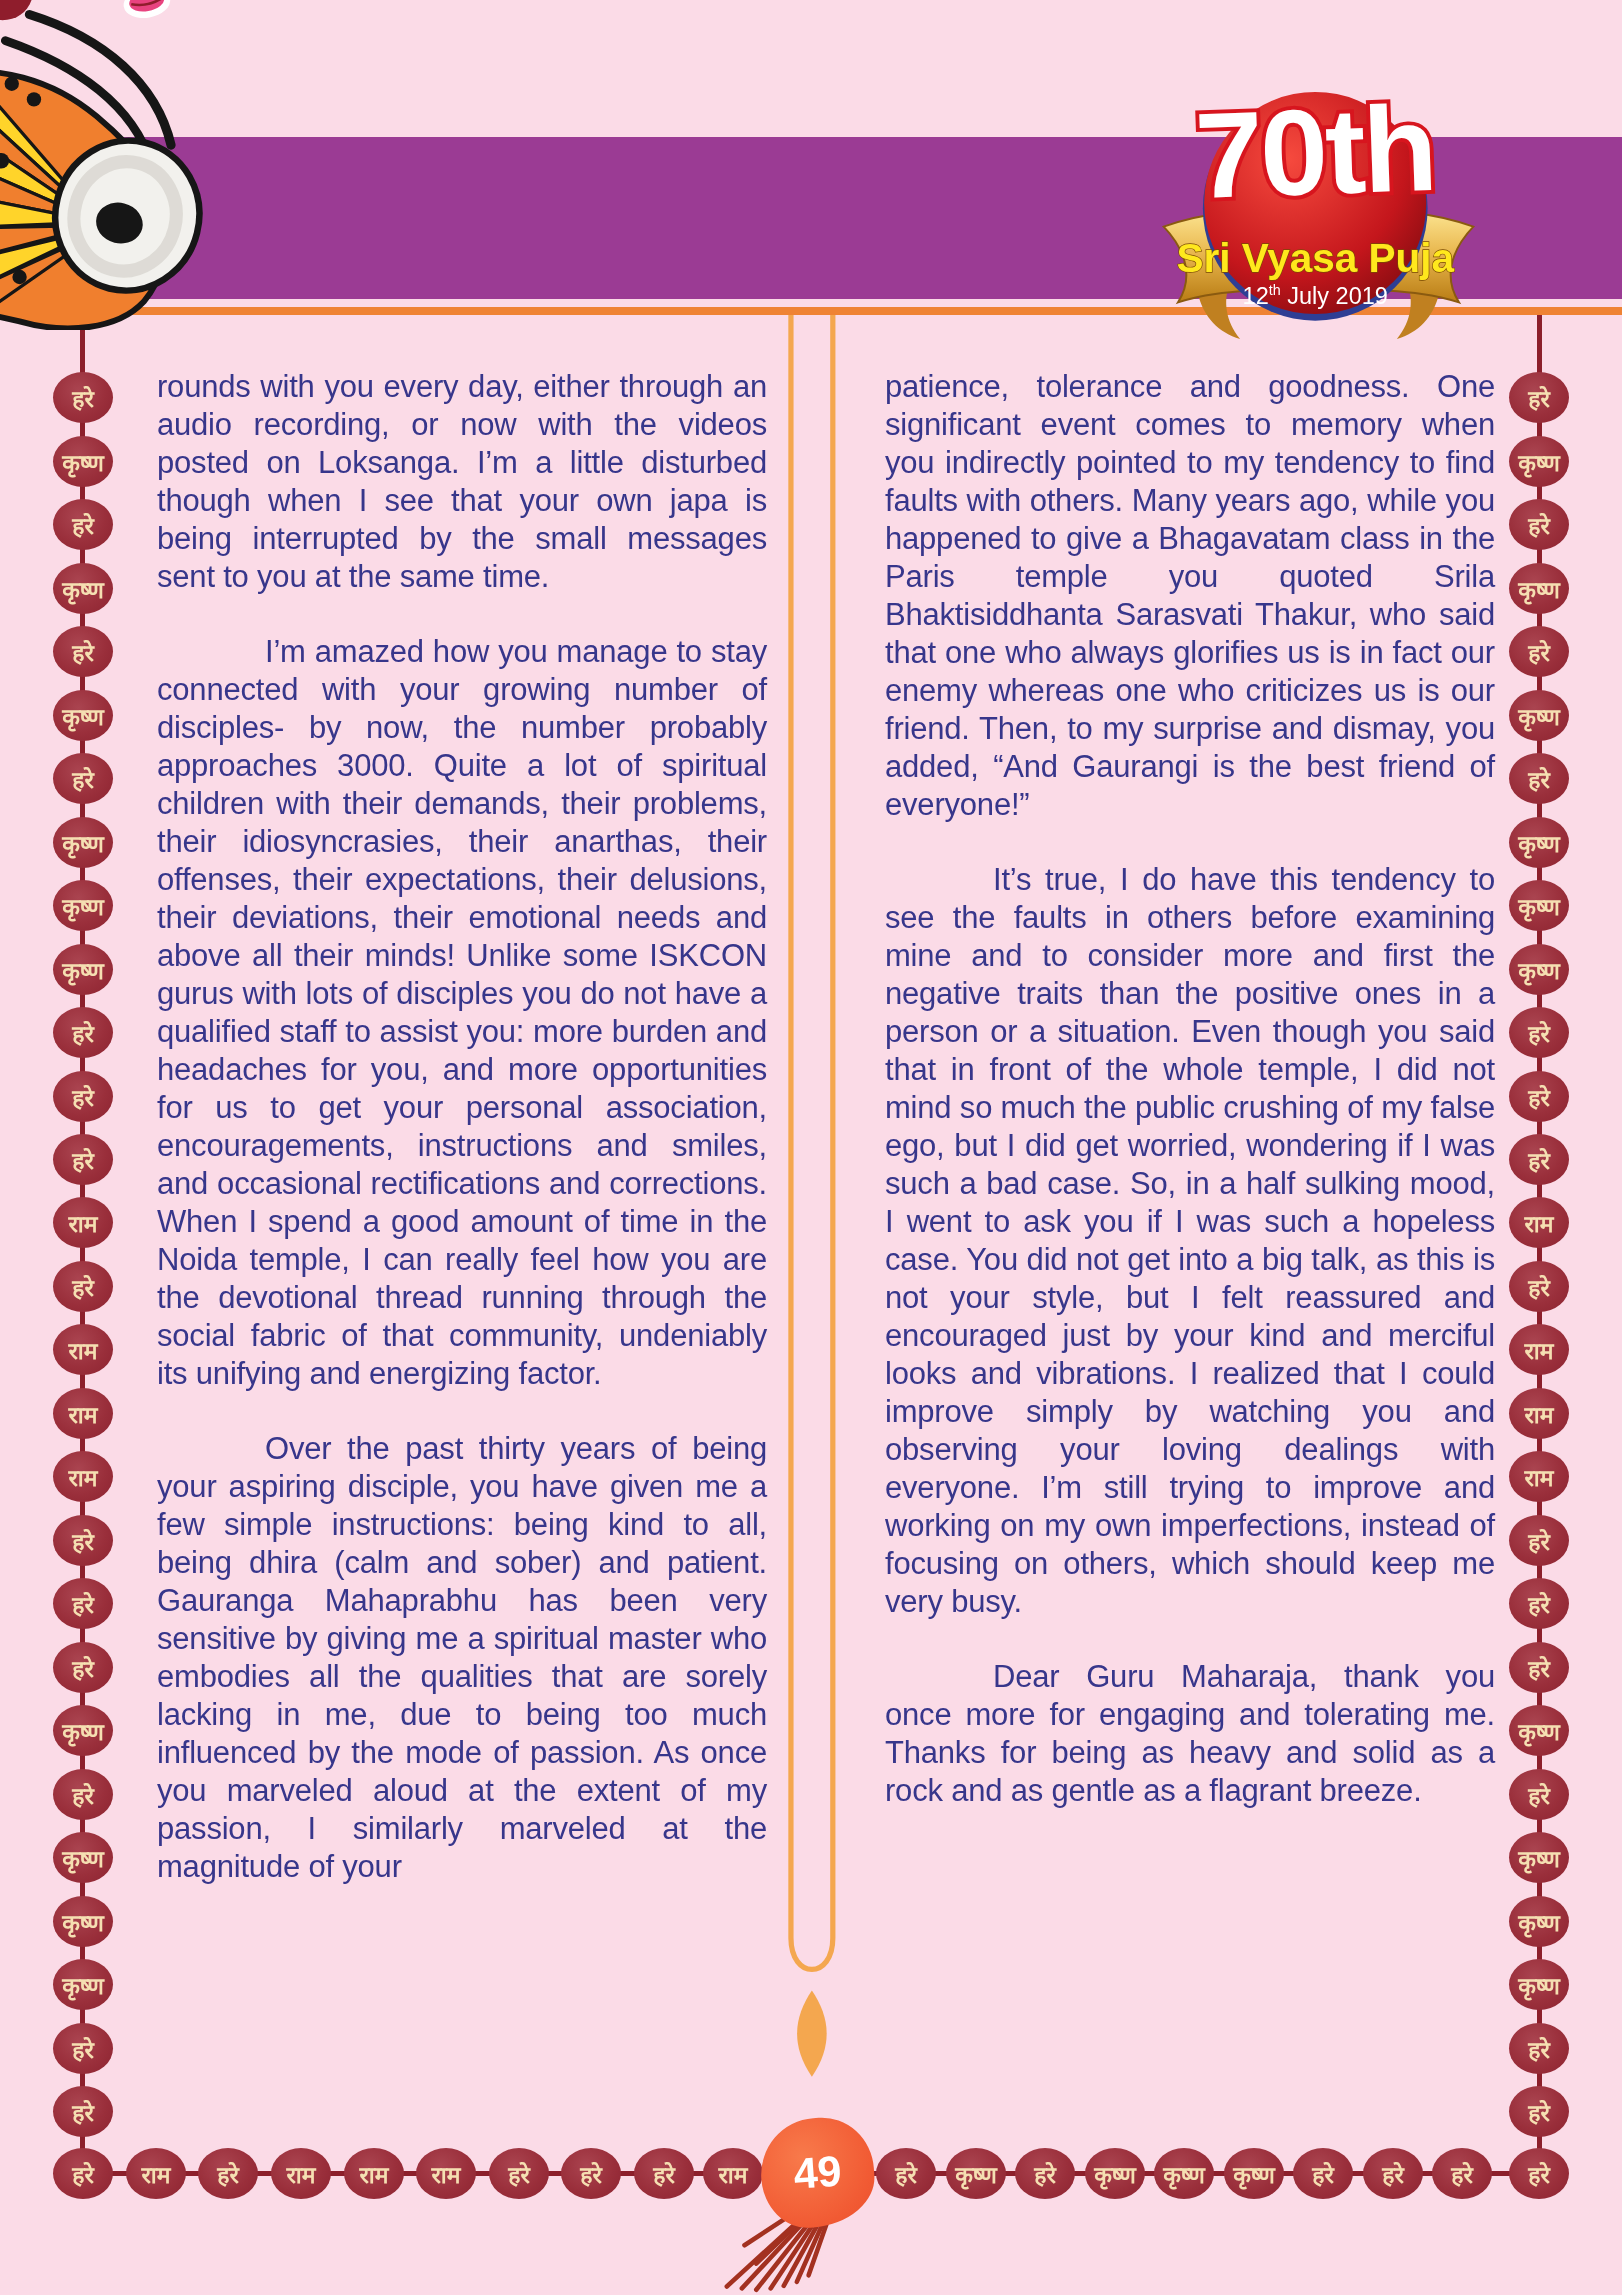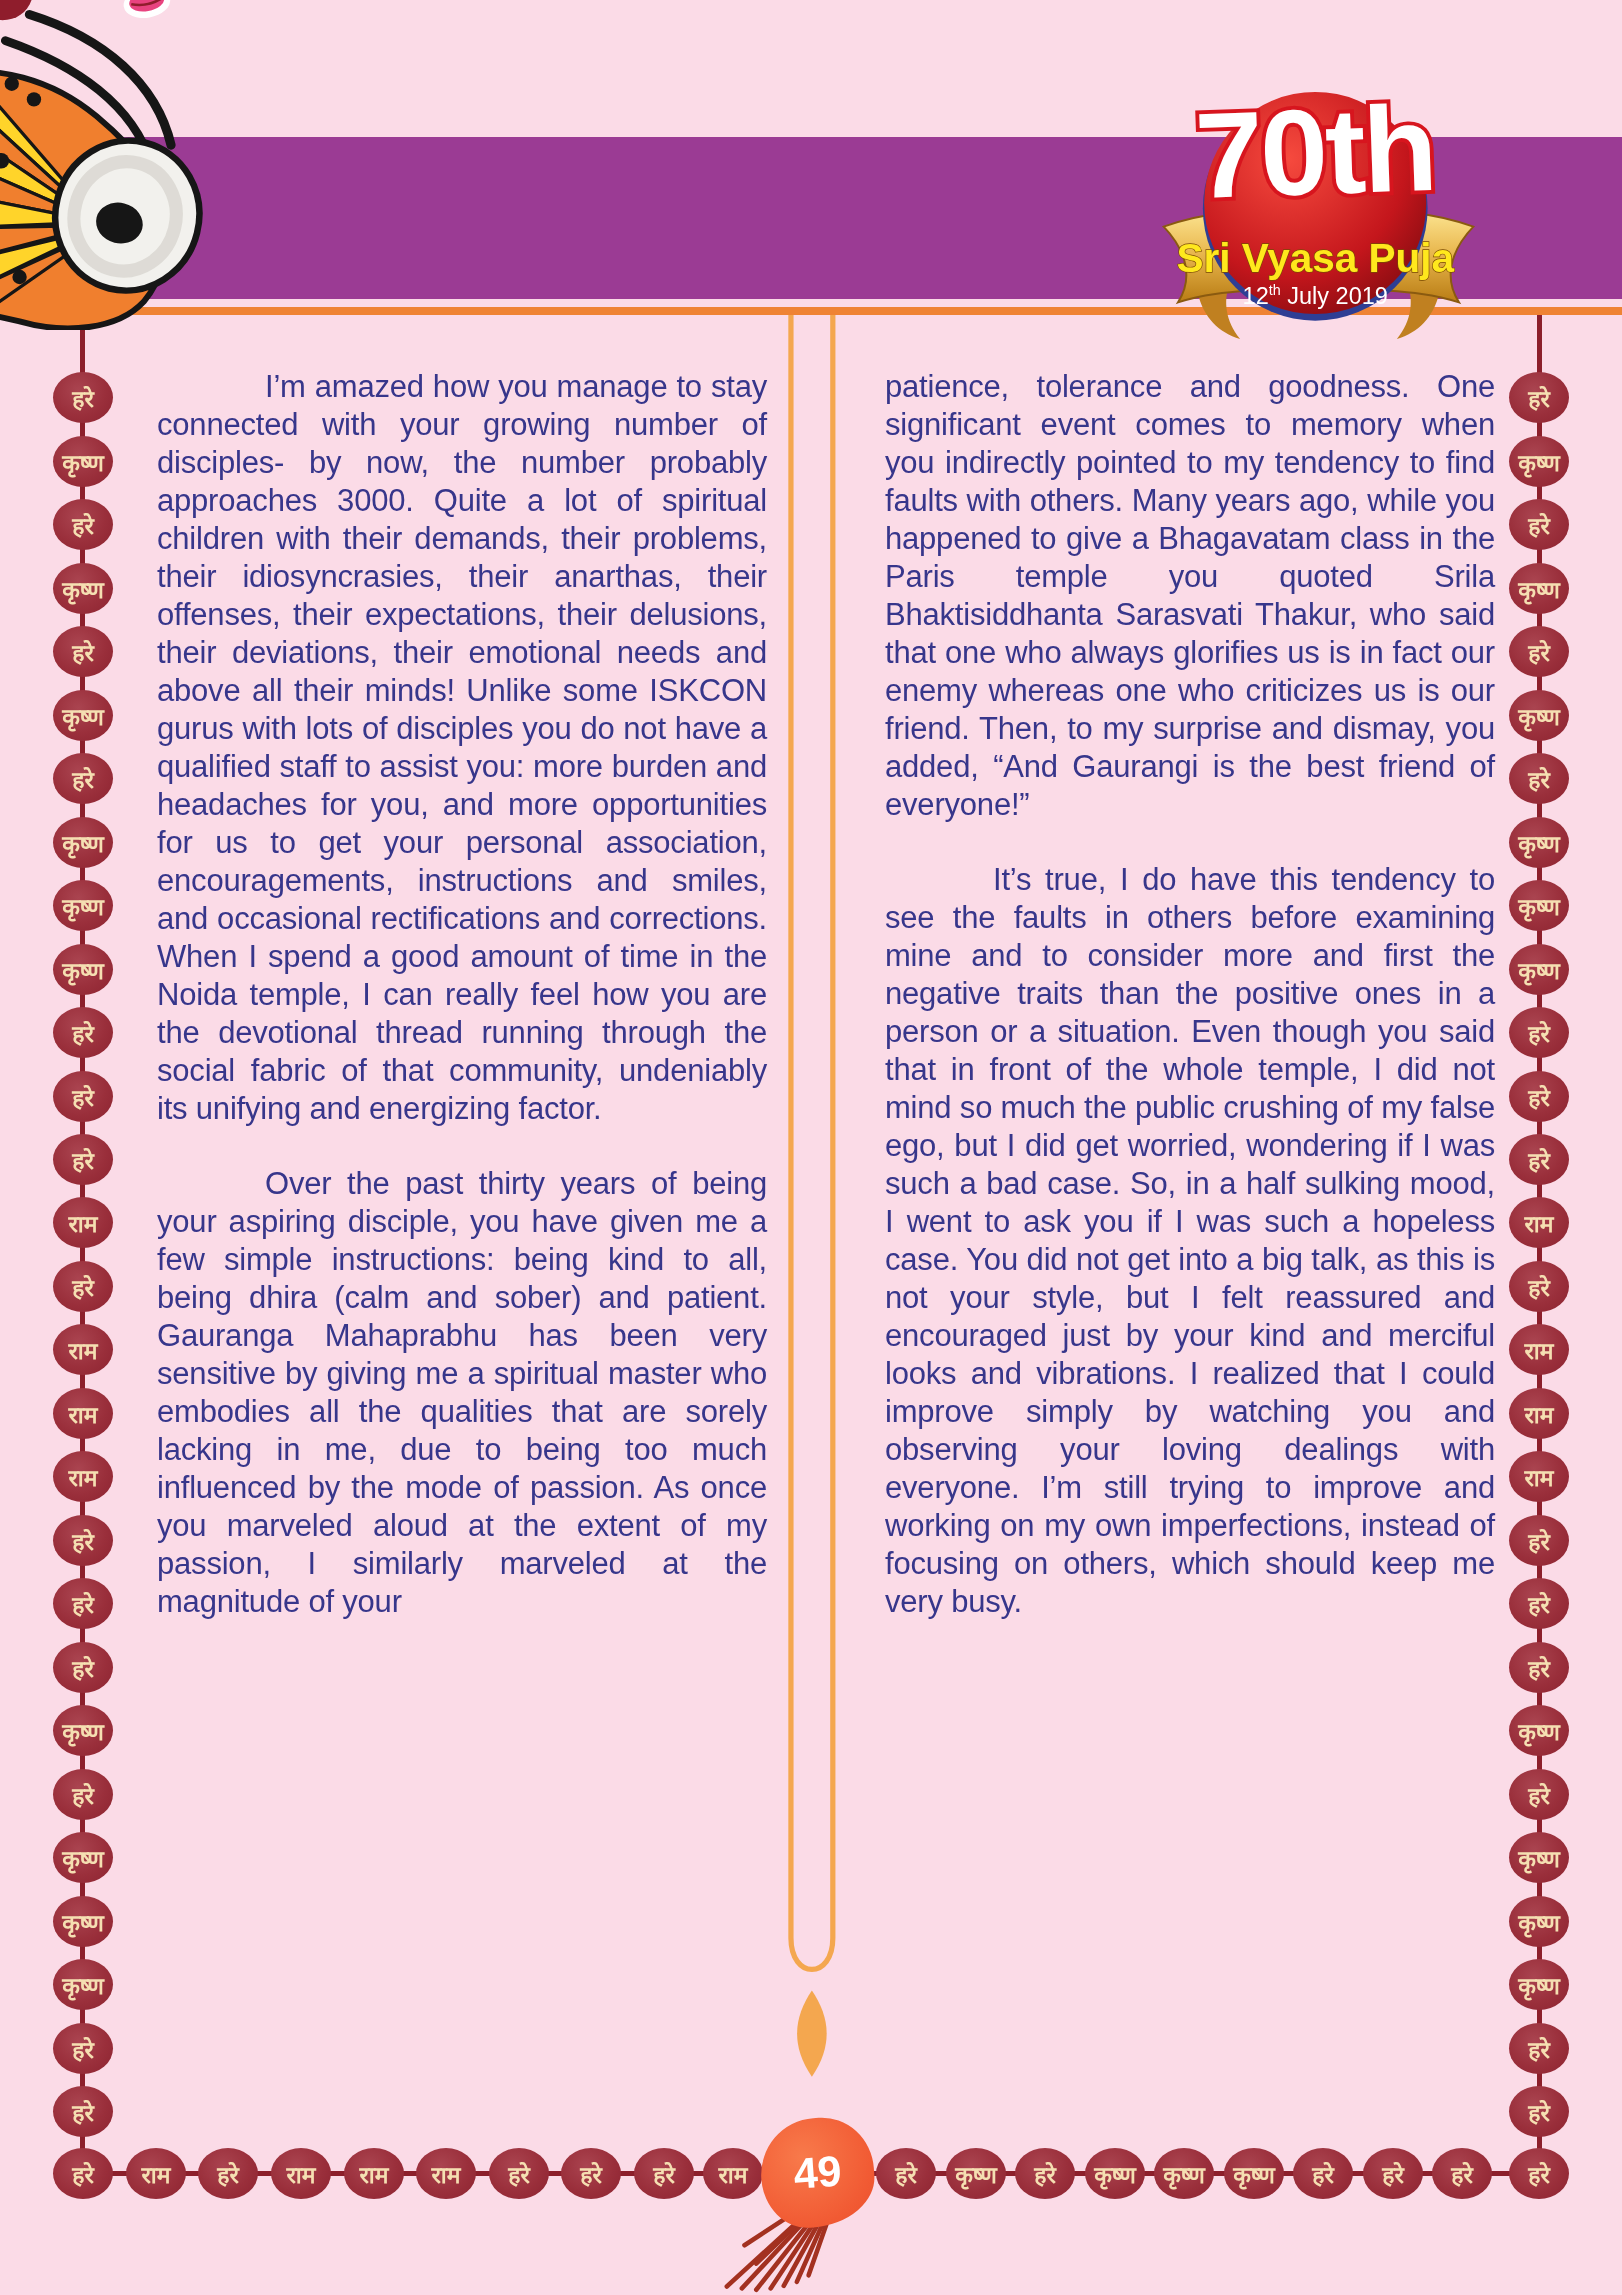--- a/index.html
+++ b/index.html
@@ -116,26 +116,28 @@
   <svg class="divider" viewBox="0 0 120 2700">
     <path d="M24,0 L24,2480 C24,2544 88,2544 88,2480 L88,0" fill="none" stroke="#f4a74f" stroke-width="8"></path>
     <path d="M56,2560 C30,2598 22,2642 56,2692 C90,2642 82,2598 56,2560 Z" fill="#f4a74f"></path>
   </svg>
 
   <div class="chain-line v" style="left:80px"></div>
   <div class="chain-line v" style="left:1537px"></div>
   <div class="chain-line h"></div>
 
   <div class="col" id="col-left" style="left:157px">
+      <p class="noindent">rounds with you every day, either through an audio recording, or now with the videos posted on Loksanga.  I’m a little disturbed though when I see that your own japa is being interrupted by the small messages sent to you at the same time.</p>
       <p>I’m amazed how you manage to stay connected with your growing number of disciples- by now, the number probably approaches 3000. Quite a lot of spiritual children with their demands, their problems, their idiosyncrasies, their anarthas, their offenses, their expectations, their delusions, their deviations, their emotional needs and above all their minds!  Unlike some ISKCON gurus with lots of disciples you do not have a qualified staff to assist you: more burden and headaches for you, and more opportunities for us to get your personal association, encouragements, instructions and smiles, and occasional rectifications and corrections.  When I spend a good amount of time in the Noida temple, I can really feel how you are the devotional thread running through the social fabric of that community, undeniably its unifying and energizing factor.</p>
       <p>Over the past thirty years of being your aspiring disciple, you have given me a few simple instructions: being kind to all, being dhira (calm and sober) and patient. Gauranga Mahaprabhu has been very sensitive by giving me a spiritual master who embodies all the qualities that are sorely lacking in me, due to being too much influenced by the mode of passion. As once you marveled aloud at the extent of my passion, I similarly marveled at the magnitude of your</p>
     </div>
   <div class="col" id="col-right" style="left:885px">
       <p class="noindent">patience, tolerance and goodness.  One significant event comes to memory when you indirectly pointed to my tendency to find faults with others.  Many years ago, while you happened to give a Bhagavatam class in the Paris temple you quoted Srila Bhaktisiddhanta Sarasvati Thakur, who said that one who always glorifies us is in fact our enemy whereas one who criticizes us is our friend. Then, to my surprise and dismay, you added, “And Gaurangi is the best friend of everyone!”</p>
       <p>It’s true, I do have this tendency to see the faults in others before examining mine and to consider more and first the negative traits than the positive ones in a person or a situation. Even though you said that in front of the whole temple, I did not mind so much the public crushing of my false ego, but I did get worried, wondering if I was such a bad case. So, in a half sulking mood, I went to ask you if I was such a hopeless case.  You did not get into a big talk, as this is not your style, but I felt reassured and encouraged just by your kind and merciful looks and vibrations. I realized that I could improve simply by watching you and observing your loving dealings with everyone.  I’m still trying to improve and working on my own imperfections, instead of focusing on others, which should keep me very busy.</p>
+      <p>Dear Guru Maharaja, thank you once more for engaging and tolerating me. Thanks for being as heavy and solid as a rock and as gentle as a flagrant breeze.</p>
     </div>
 
   <svg class="tassel" viewBox="0 0 240 185">
     <g stroke="#a33120" stroke-width="7" stroke-linecap="round">
       <line x1="190" y1="15" x2="15" y2="175"></line>
       <line x1="190" y1="15" x2="38" y2="178"></line>
       <line x1="190" y1="15" x2="60" y2="180"></line>
       <line x1="190" y1="15" x2="82" y2="178"></line>
       <line x1="190" y1="15" x2="102" y2="174"></line>
       <line x1="190" y1="15" x2="122" y2="168"></line>

